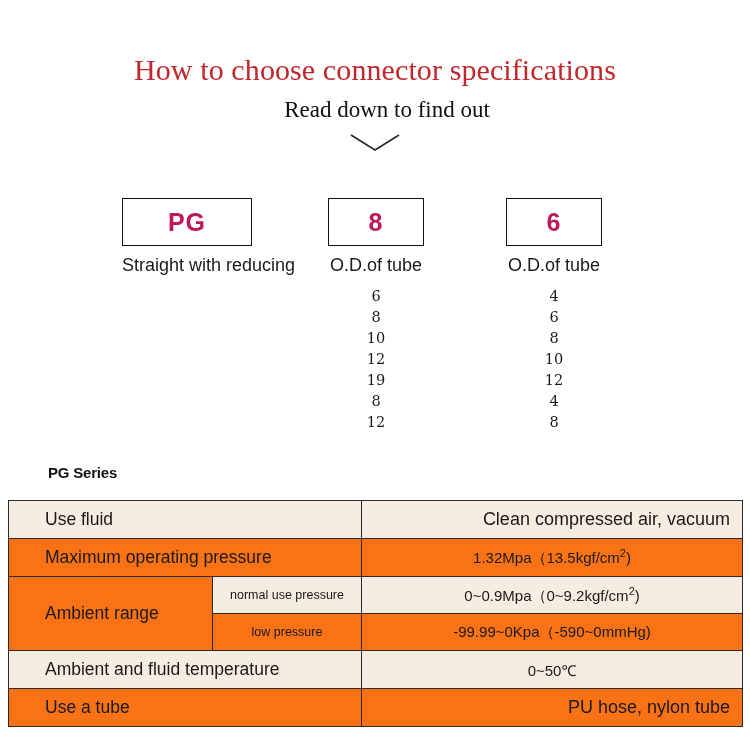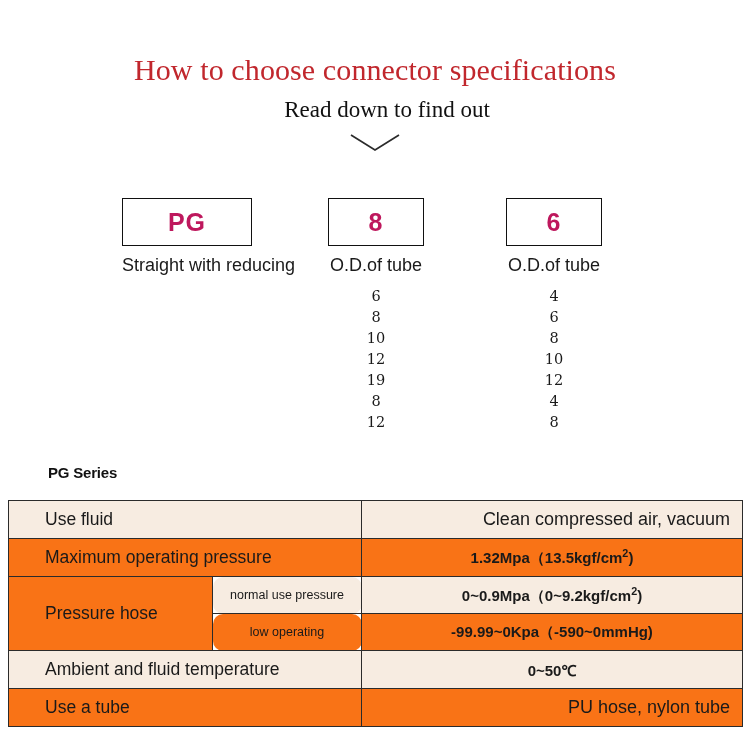--- a/index.html
+++ b/index.html
@@ -133,26 +133,25 @@
   #spec-table td {
     border: 1px solid #2b2b2b;
     padding: 0 12px;
     height: 37px;
     vertical-align: middle;
     background: #f97316;
   }
   #spec-table td.shade { background: #f7ece1; }
   #spec-table td.label { text-align: left; font-size: 17.5px; padding-left: 36px; }
   #spec-table td.value-lg { text-align: right; font-size: 18px; }
-  #spec-table td.value-sm { text-align: center; font-size: 15px; font-weight: bold; }
+  #spec-table td.value-sm { text-align: center; font-size: 15px; }
   #spec-table td.sublabel {
     text-align: center;
     font-size: 12.5px;
     color: #1a1a1a;
-    border-radius: 10px;
   }
   #spec-table td.tight { height: 36px; }
   .sup { font-size: 0.72em; vertical-align: super; }
 </style>
 </head>
 <body>
 
 <div id="headings">
   <h1 class="main-title">How to choose connector specifications</h1>
   <h2 class="sub-title">Read down to find out</h2>
@@ -215,27 +214,27 @@
       <td class="label shade" colspan="2">Use fluid</td>
       <td class="value-lg shade">Clean compressed air, vacuum</td>
     </tr>
 
     <tr>
       <td class="label" colspan="2">Maximum operating pressure</td>
       <td class="value-sm"><span>1.32Mpa（13.5kgf/cm</span><span class="sup">2</span><span>)</span></td>
     </tr>
 
     <tr>
-      <td class="label tight" rowspan="2">Pressure hose</td>
+      <td class="label tight" rowspan="2">Ambient range</td>
       <td class="sublabel shade tight">normal use pressure</td>
       <td class="value-sm shade tight"><span>0~0.9Mpa（0~9.2kgf/cm</span><span class="sup">2</span><span>)</span></td>
     </tr>
 
     <tr>
-      <td class="sublabel tight">low operating</td>
+      <td class="sublabel tight">low pressure</td>
       <td class="value-sm tight"><span>-99.99~0Kpa（-590~0mmHg)</span></td>
     </tr>
 
     <tr>
       <td class="label shade" colspan="2">Ambient and fluid temperature</td>
       <td class="value-sm shade">0~50℃</td>
     </tr>
 
     <tr>
       <td class="label" colspan="2">Use a tube</td>

